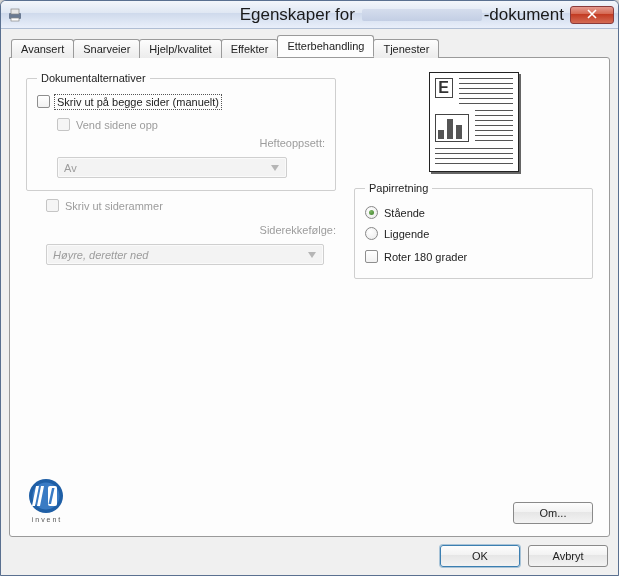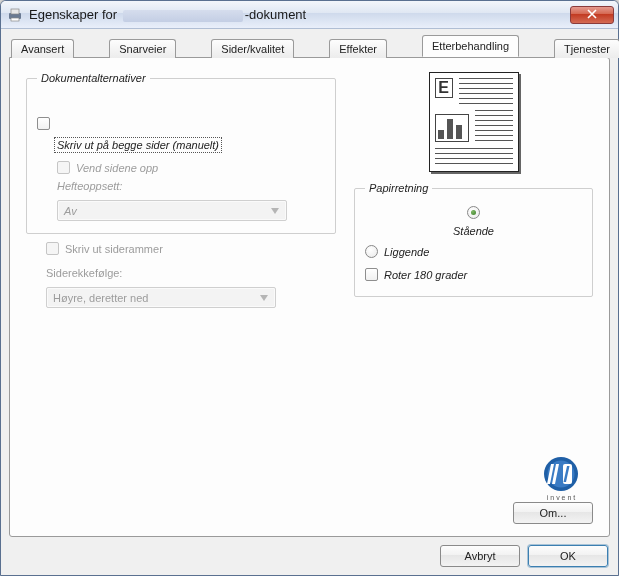--- a/index.html
+++ b/index.html
@@ -31,23 +31,24 @@
     border-radius: 5px 5px 0 0;
     gap: 6px;
   }
   .titlebar-icon {
     width: 16px; height: 16px;
     flex: none;
   }
   .titlebar-text {
     flex: 1;
     color: #1a1a1a;
-    font-size: 13px;
+    font-size: 17px;
     white-space: nowrap;
     overflow: hidden;
+    text-align: right;
   }
   .titlebar-text .blur {
     display:inline-block;
     vertical-align:middle;
     width:120px; height:12px;
     background: linear-gradient(to bottom,#d5dded,#c3cee4);
     border-radius:2px;
     filter: blur(0.6px);
     margin: 0 2px;
   }
@@ -68,21 +69,20 @@
     background: #f0f0f0;
     padding: 6px 8px 8px 8px;
   }
 
   .tabbar {
     display: flex;
     align-items: flex-end;
     position: relative;
     z-index: 2;
     margin-left: 2px;
-    gap: 36px;
   }
   .tab {
     padding: 3px 9px 3px 9px;
     border: 1px solid #9a9a9a;
     border-bottom: none;
     background: linear-gradient(to bottom,#fdfdfd,#ececec);
     margin-right: -1px;
     border-radius: 3px 3px 0 0;
     color: #222;
     position: relative;
@@ -113,52 +113,50 @@
     height: 380px;
   }
   .col-left { width: 310px; }
   .col-right { flex:1; display:flex; flex-direction:column; }
 
   fieldset.group {
     border: 1px solid #cfcfcf;
     border-radius: 2px;
     padding: 8px 10px 12px 10px;
     margin: 0 0 8px 0;
-    font-style: italic;
   }
   fieldset.group > legend {
     padding: 0 4px;
     color: #222;
     font-size: 11px;
   }
   .plain-label {
     color:#222;
     padding: 8px 0 3px 2px;
   }
 
   .row { display:flex; align-items:center; gap:6px; margin: 3px 0; }
-  .indent1 { margin-left: 20px; }
+  .indent1 { margin-left: 20px; text-align: right; }
   .checkbox {
     width:13px; height:13px;
     border:1px solid #8e8e8e;
     border-radius:2px;
     background: linear-gradient(to bottom,#fff,#f1f1f1);
     flex:none;
   }
   .checkbox.disabled {
     border-color:#c5c5c5;
     background:#f5f5f5;
   }
   label.lbl { color:#222; }
   label.lbl.disabled, .disabled-text { color:#9c9c9c; }
   .focus-ring {
     outline: 1px dotted #555;
     outline-offset: 1px;
     padding: 0 1px;
-    margin-top: 44px;
   }
 
   .select {
     height: 21px;
     border: 1px solid #aeb6c1;
     border-radius: 2px;
     background: linear-gradient(to bottom,#fff 0%,#f5f7fb 50%,#e8edf5 51%,#f2f5fb 100%);
     display:flex; align-items:center; justify-content:space-between;
     padding: 0 4px 0 6px;
     color:#222;
@@ -238,21 +236,21 @@
     content:"";
     position:absolute;
     top:3px; left:3px; width:5px; height:5px;
     border-radius:50%;
     background: radial-gradient(circle at 35% 30%,#7db764,#3d7f2a);
   }
 
   .logo-row {
     position:absolute;
     left:16px; right:16px; bottom:12px;
-    display:flex; align-items:flex-end; justify-content:space-between;flex-direction:column;
+    display:flex; align-items:flex-end; justify-content:space-between;
   }
   .hp-logo {
     width:52px; height:46px;
   }
   .btns-inline { display:flex; gap:10px; }
   .winbtn {
     min-width: 80px;
     height: 22px;
     border:1px solid #8a8a8a;
     border-radius:3px;
@@ -296,21 +294,21 @@
           </svg>
       </span>
     </div>
   </div>
 
   <div class="client">
 
     <div class="tabbar">
       <div class="tab">Avansert</div>
       <div class="tab">Snarveier</div>
-      <div class="tab">Sider/kvalitet</div>
+      <div class="tab">Hjelp/kvalitet</div>
       <div class="tab">Effekter</div>
       <div class="tab active">Etterbehandling</div>
       <div class="tab">Tjenester</div>
     </div>
 
     <div class="tabpanel">
 
       <div class="columns">
         <div class="col-left">
 
@@ -340,21 +338,21 @@
             </div>
           </fieldset>
 
 
           <div class="row indent1" style="margin-top:8px;">
             <span class="checkbox disabled"></span>
             <label class="lbl disabled">Skriv ut siderammer</label>
           </div>
 
           <div class="indent1 disabled-text" style="margin-top:12px;">Siderekkefølge:</div>
-          <div class="indent1" style="margin-top:3px; width:230px;">
+          <div class="indent1" style="margin-top:3px; width:278px;font-style:italic;">
             <div class="select disabled">
               <span>Høyre, deretter ned</span>
               <span class="arrow">
                   <svg viewBox="0 0 8 6">
                     <path d="M0 0 L8 0 L4 6 Z" fill="#666"></path>
                   </svg>
                 </span>
             </div>
           </div>
 
@@ -371,21 +369,21 @@
                 <span style="height:90%"></span>
                 <span style="height:65%"></span>
             </div>
             <div class="lines2"></div>
             <div class="lines3"></div>
           </div>
 
           <fieldset class="group orientation-group">
             <legend>Papirretning</legend>
 
-            <div class="row" style="margin-top:4px;flex-direction:column;">
+            <div class="row" style="margin-top:4px;">
               <span class="radio checked"></span>
               <label class="lbl">Stående</label>
             </div>
             <div class="row" style="margin-top:8px;">
               <span class="radio"></span>
               <label class="lbl">Liggende</label>
             </div>
             <div class="row" style="margin-top:10px;">
               <span class="checkbox"></span>
               <label class="lbl">Roter 180 grader</label>
@@ -407,18 +405,18 @@
           </svg>
         </span>
         <div class="btns-inline">
           <div class="winbtn">Om...</div>
         </div>
       </div>
 
     </div>
 
     <div class="footer-btns">
+      <div class="winbtn primary">OK</div>
       <div class="winbtn">Avbryt</div>
-      <div class="winbtn primary">OK</div>
     </div>
 
   </div>
 </div>
 
 </body></html>

